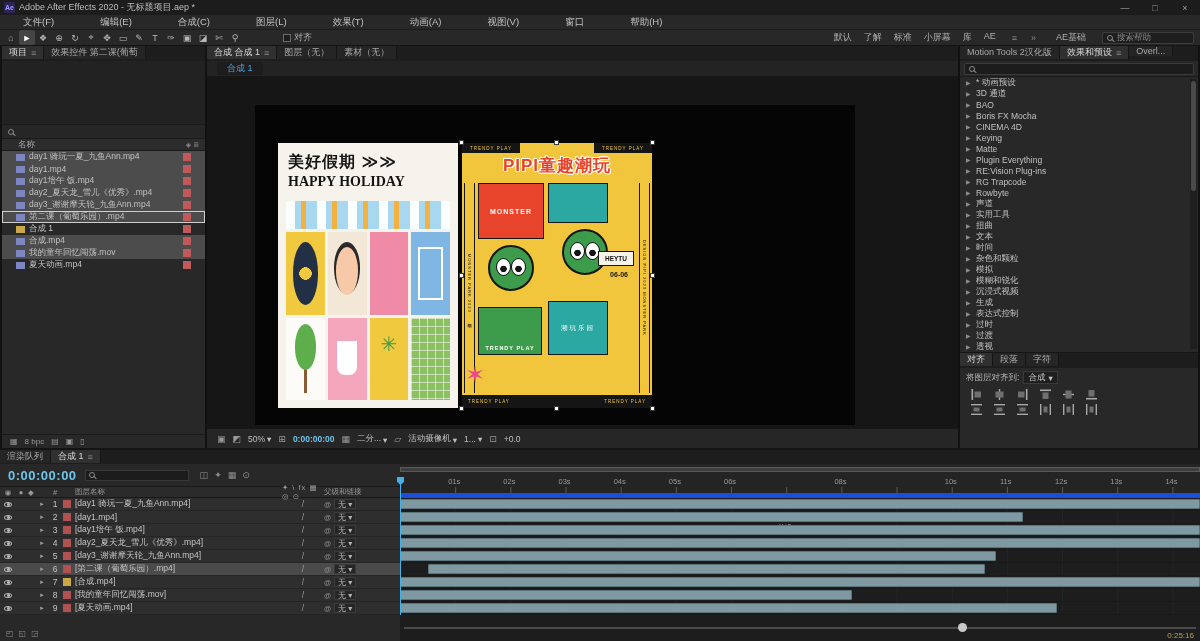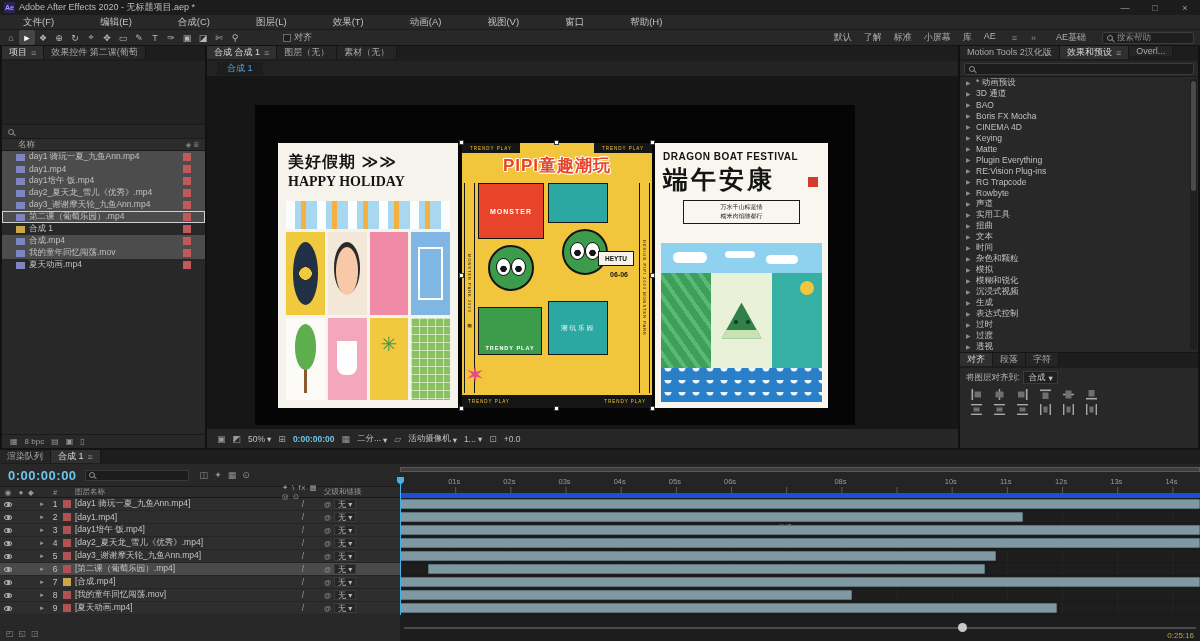--- a/index.html
+++ b/index.html
@@ -364,38 +364,20 @@
             <i class="hnd h-tl"></i>
             <i class="hnd h-tc"></i>
             <i class="hnd h-tr"></i>
             <i class="hnd h-ml"></i>
             <i class="hnd h-mr"></i>
             <i class="hnd h-bl"></i>
             <i class="hnd h-bc"></i>
             <i class="hnd h-br"></i>
           </div>
 
-          <div class="poster" id="poster3">
-            <div class="p3-title">DRAGON BOAT FESTIVAL</div>
-            <div class="p3-main">端午安康</div>
-            <div class="p3-stamp"></div>
-            <div class="p3-tag">
-              <span>万水千山粽是情</span>
-              <span>糯米肉馅随都行</span>
-            </div>
-            <div class="p3-art">
-              <div class="p3-sky"></div>
-              <div class="p3-field"></div>
-              <div class="p3-mid">
-                  <div class="zongzi"></div>
-                </div>
-              <div class="p3-right"></div>
-              <div class="p3-water"></div>
-            </div>
-          </div>
 
         </div>
       </div>
       <div class="comp-toolbar">
         <span class="vic">▣</span>
         <span class="vic">◩</span>
         <span class="vdd"><span>50%</span> ▾</span>
         <span class="vic">⊞</span>
         <span class="vtime">0:00:00:00</span>
         <span class="vic">▦</span>

